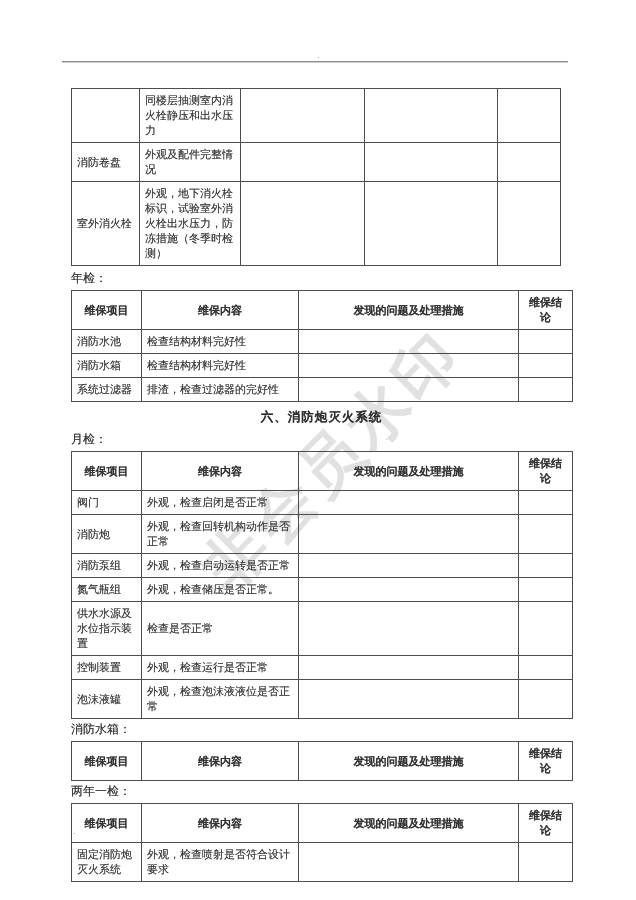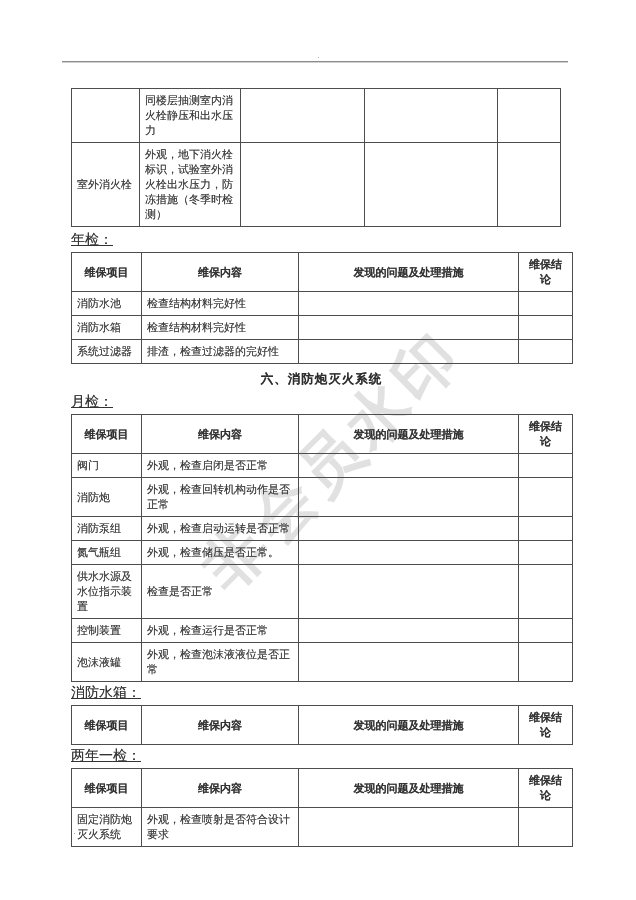--- a/index.html
+++ b/index.html
@@ -29,21 +29,21 @@
     border:1px solid #4d4d4d;
     font-size:11px;line-height:15px;padding:4px 5px;
     vertical-align:middle;word-break:break-all;text-align:left;
     font-weight:normal;color:#3e3e3e;
   }
   table{border:1.6px solid #3c3c3c;}
   th{text-align:center;font-weight:bold;color:#333;height:14px;}
   .c-item{}
   .c-mid{text-align:left;}
   .row-1l td{height:15px;}
-  .sec-label{font-size:14px;color:#333;margin:4px 0 3px 0px;text-decoration:underline;}
+  .sec-label{font-size:12px;color:#333;margin:4px 0 3px 0px;}
   .sec-title{
     width:501px;text-align:center;font-weight:bold;font-size:12.5px;
     letter-spacing:1px;color:#2e2e2e;margin:7px 0 5px 0;
   }
   .gap4{margin-top:4px;}
   .gap2{margin-top:2px;}
 </style>
 </head>
 <body>
 
@@ -66,20 +66,27 @@
         </colgroup>
       <tbody>
           <tr>
         <td class="c-item"></td>
         <td class="c-mid">同楼层抽测室内消火栓静压和出水压力</td>
         <td></td>
         <td></td>
         <td></td>
       </tr>
       <tr>
+        <td class="c-item">消防卷盘</td>
+        <td class="c-mid">外观及配件完整情况</td>
+        <td></td>
+        <td></td>
+        <td></td>
+      </tr>
+      <tr>
         <td class="c-item">室外消火栓</td>
         <td class="c-mid">外观，地下消火栓标识，试验室外消火栓出水压力，防冻措施（冬季时检测）</td>
         <td></td>
         <td></td>
         <td></td>
       </tr>
     </tbody>
       </table>
 
     <div class="sec-label gap4">年检：</div>

